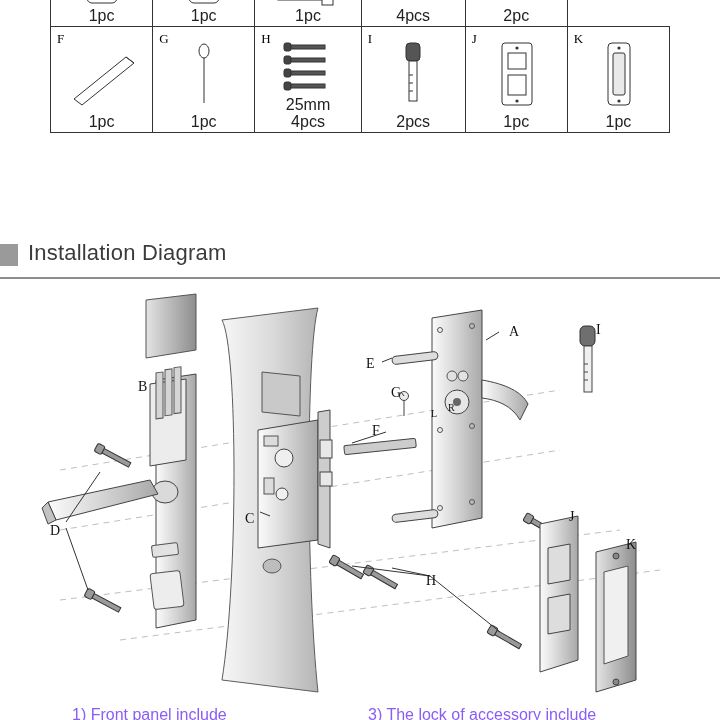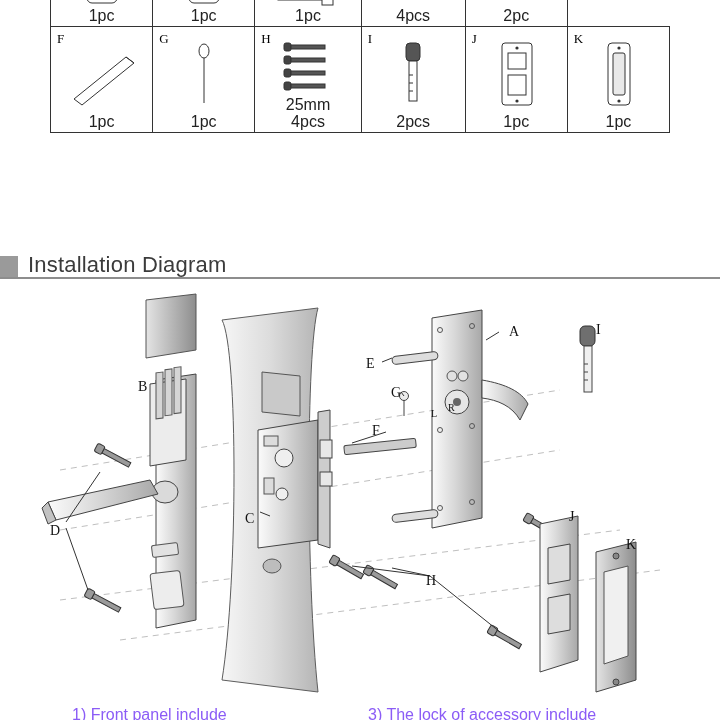--- a/index.html
+++ b/index.html
@@ -37,21 +37,21 @@
     padding-bottom:4px;
     line-height:13px;
   }
   .pt-art{
     position:absolute;left:0;right:0;top:14px;bottom:20px;
   }
   .pt-art svg{display:block;margin:0 auto;}
 
   
   .section-title{
-    position:absolute;left:0;top:248px;width:620px;
+    position:absolute;left:0;top:236px;width:620px;
     height:38px;
   }
   .section-title .bar{
     position:absolute;left:0;top:8px;width:18px;height:22px;
     background:#9a9a9a;
   }
   .section-title .txt{
     position:absolute;left:28px;top:4px;
     font-size:22px;color:#3b3b3b;font-weight:400;
     letter-spacing:.2px;

